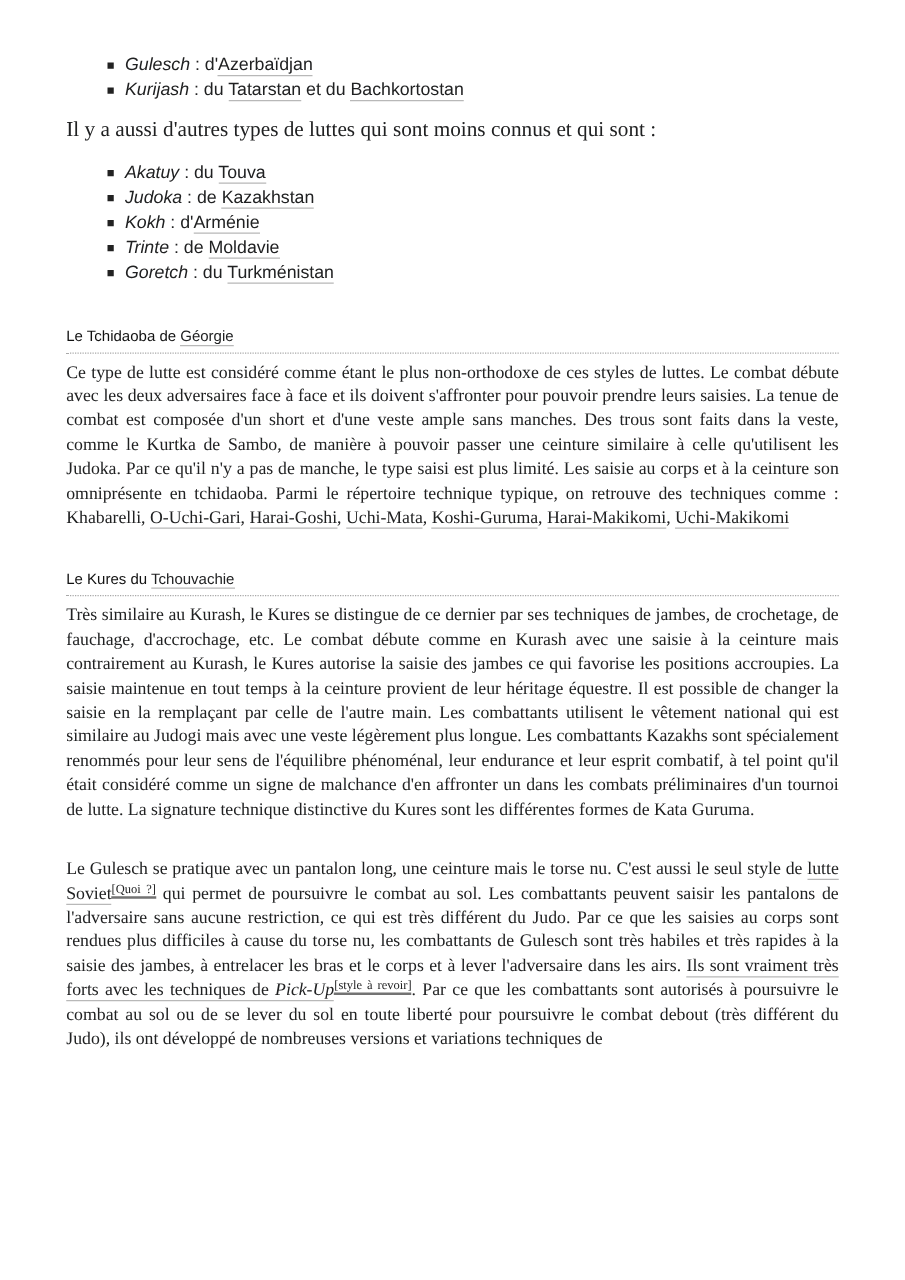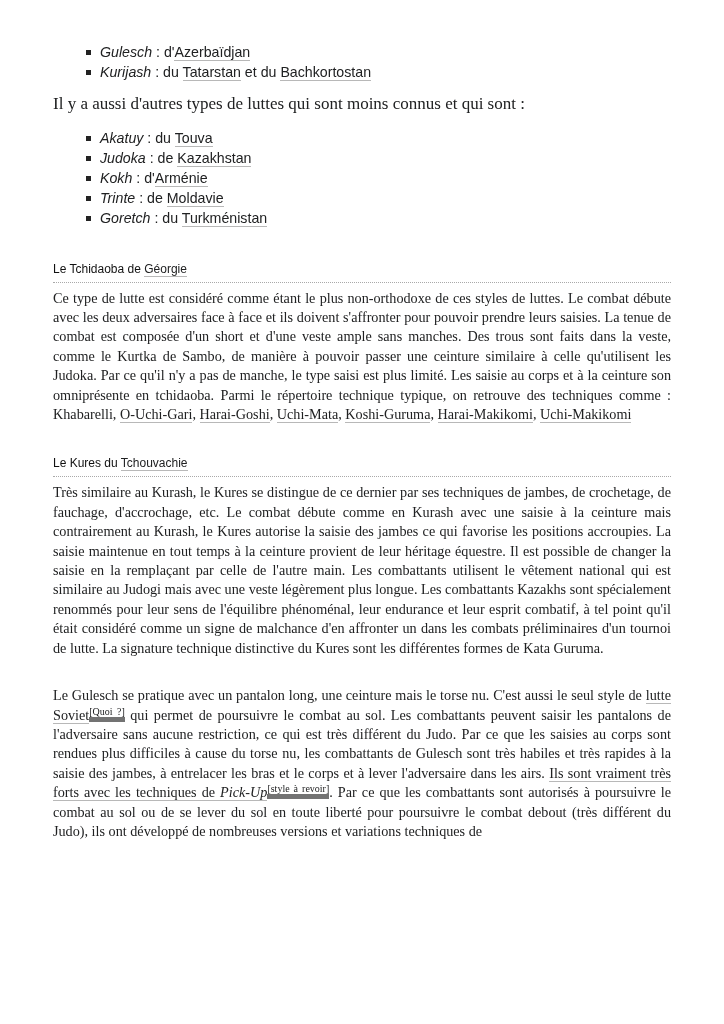--- a/index.html
+++ b/index.html
@@ -50,21 +50,21 @@
     font-size: 14.2px;
     line-height: 19.4px;
     text-align: justify;
     margin: 0 0 28px 0;
   }
   sup {
     font-size: 10px;
     line-height: 0;
     vertical-align: 5px;
   }
-  sup a.lnk { border-bottom: 5px solid #737373; }
+  sup a.lnk { border-bottom: 2px solid #737373; }
   em { }
 </style>
 </head>
 <body>
 
 <div class="page">
 
   <ul class="first">
     <li>
       <span class="term">Gulesch</span><span> : </span><span>d'</span><a class="lnk">Azerbaïdjan</a>

